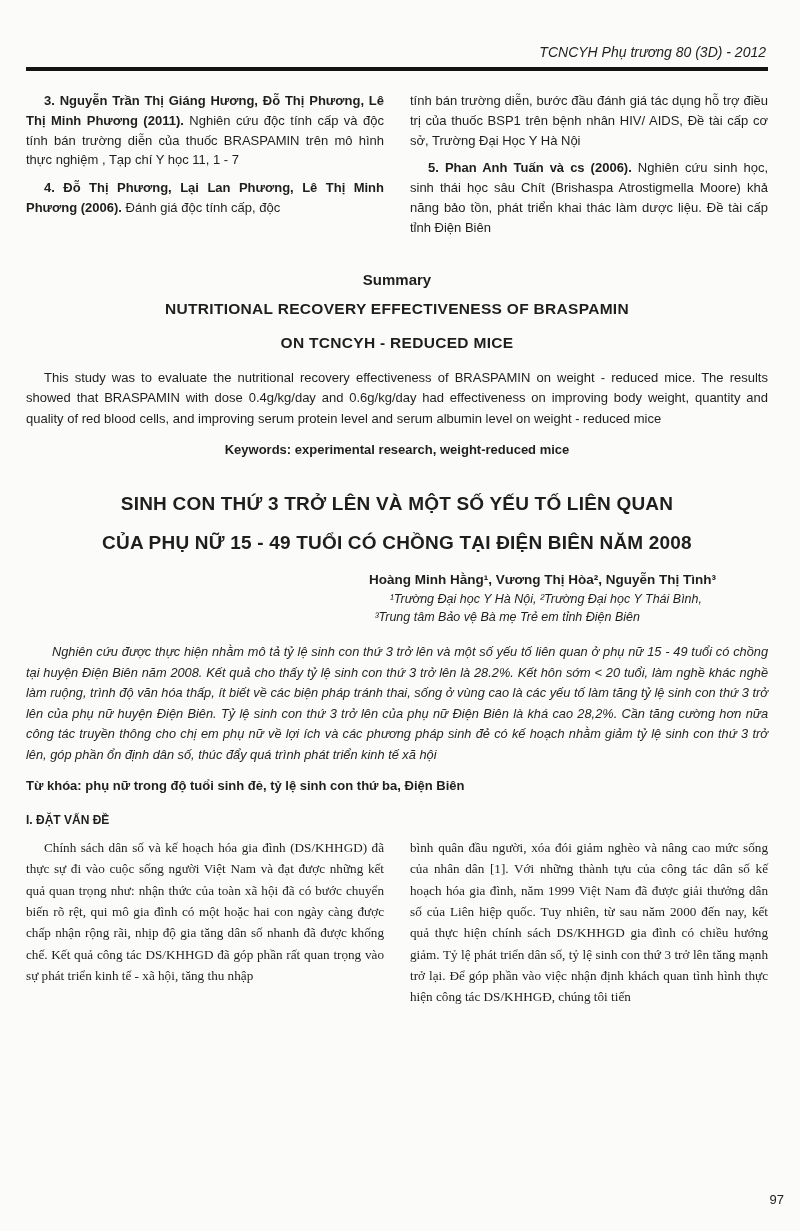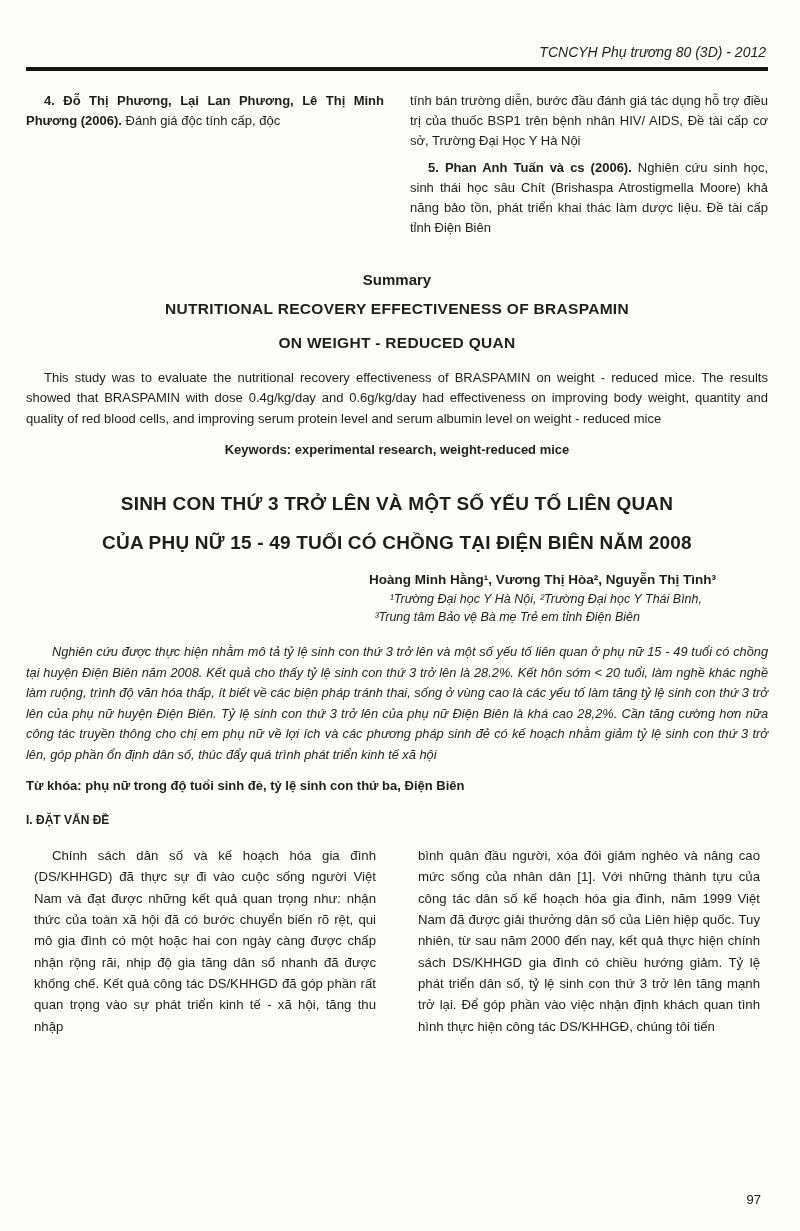--- a/index.html
+++ b/index.html
@@ -66,49 +66,50 @@
   .abstract {
     margin-top: 16px; font-style: italic; font-size: 12.8px;
     line-height: 1.6; text-align: justify; text-indent: 26px;
     color: #242424;
   }
   .vn-keywords { margin-top: 12px; font-size: 13px; font-weight: bold; }
 
   .section-heading { margin-top: 20px; font-weight: bold; font-size: 12px; }
 
   .body-cols { margin-top: 10px; font-size: 13.2px; line-height: 1.62; text-align: justify; }
-  .body-par { margin: 8px; }
+  .body-par { margin: 0; font-family: Liberation Serif, serif; }
   .indent-first { text-indent: 18px; }
 
   .page-number {
-    position: absolute; right: 39px; bottom: 24px;
+    position: absolute; right: 16px; bottom: 24px;
     font-size: 13px; color: #222;
   }
 </style>
 </head>
 <body>
 
 <div class="page">
 
   <div class="journal-header">TCNCYH Phụ trương 80 (3D) - 2012</div>
   <div class="header-rule"></div>
 
   <div class="two-col refs">
     <div class="col">
+      <p class="ref"><span class="b">3. Nguyễn Trần Thị Giáng Hương, Đỗ Thị Phương, Lê Thị Minh Phương (2011).</span><span> Nghiên cứu độc tính cấp và độc tính bán trường diễn của thuốc BRASPAMIN trên mô hình thực nghiệm , Tạp chí Y học 11, 1 - 7</span></p>
       <p class="ref"><span class="b">4. Đỗ Thị Phương, Lại Lan Phương, Lê Thị Minh Phương (2006).</span><span> Đánh giá độc tính cấp, độc</span></p>
     </div>
     <div class="col">
       <p class="ref cont"><span>tính bán trường diễn, bước đầu đánh giá tác dụng hỗ trợ điều trị của thuốc BSP1 trên bệnh nhân HIV/ AIDS, Đề tài cấp cơ sở, Trường Đại Học Y Hà Nội</span></p>
       <p class="ref"><span class="b">5. Phan Anh Tuấn và cs (2006).</span><span> Nghiên cứu sinh học, sinh thái học sâu Chít (Brishaspa Atrostigmella Moore) khả năng bảo tồn, phát triển khai thác làm dược liệu. Đề tài cấp tỉnh Điện Biên</span></p>
     </div>
   </div>
 
   <div class="summary-heading">Summary</div>
   <div class="summary-title">NUTRITIONAL RECOVERY EFFECTIVENESS OF BRASPAMIN</div>
-  <div class="summary-title">ON WEIGHT - REDUCED QUAN</div>
+  <div class="summary-title">ON TCNCYH - REDUCED MICE</div>
   <p class="summary-body">This study was to evaluate the nutritional recovery effectiveness of BRASPAMIN on weight - reduced mice. The results showed that BRASPAMIN with dose 0.4g/kg/day and 0.6g/kg/day had effectiveness on improving body weight, quantity and quality of red blood cells, and improving serum protein level and serum albumin level on weight - reduced mice</p>
   <div class="keywords-line"><span class="b">Keywords:</span><span> experimental research, weight-reduced mice</span></div>
 
   <div class="vn-title">SINH CON THỨ 3 TRỞ LÊN VÀ MỘT SỐ YẾU TỐ LIÊN QUAN</div>
   <div class="vn-title">CỦA  PHỤ NỮ 15 - 49 TUỔI CÓ CHỒNG TẠI ĐIỆN BIÊN NĂM 2008</div>
 
   <div class="authors">Hoàng Minh Hằng¹, Vương Thị Hòa², Nguyễn Thị Tình³</div>
   <div class="affiliation affiliation-1">¹Trường Đại học Y Hà Nội, ²Trường Đại học Y Thái Bình,</div>
   <div class="affiliation affiliation-2">³Trung tâm Bảo vệ Bà mẹ Trẻ em tỉnh Điện Biên</div>
 

